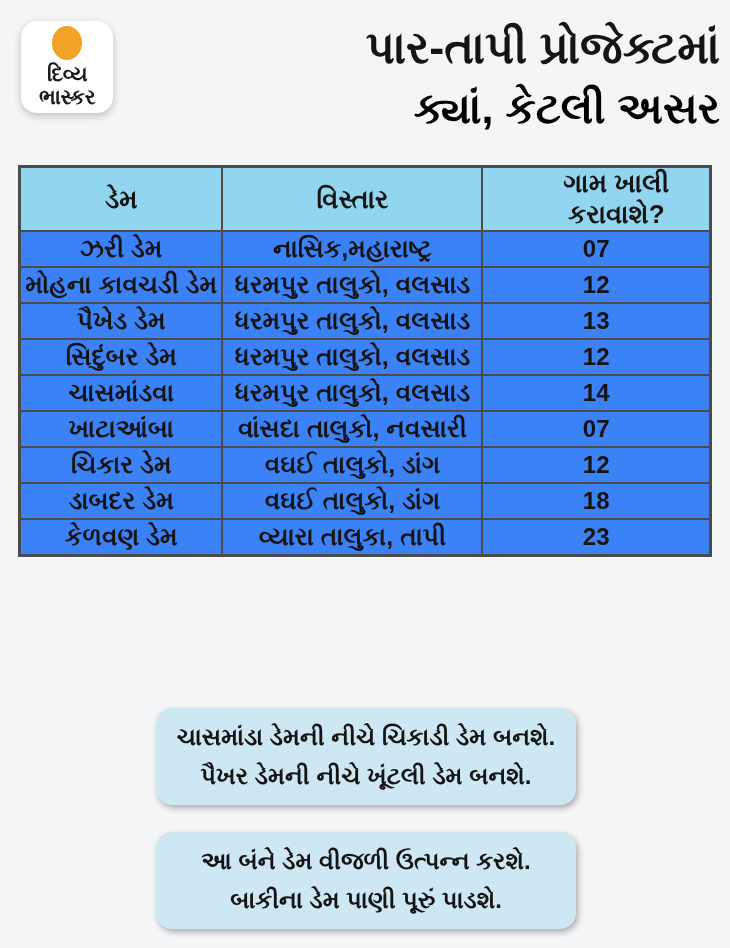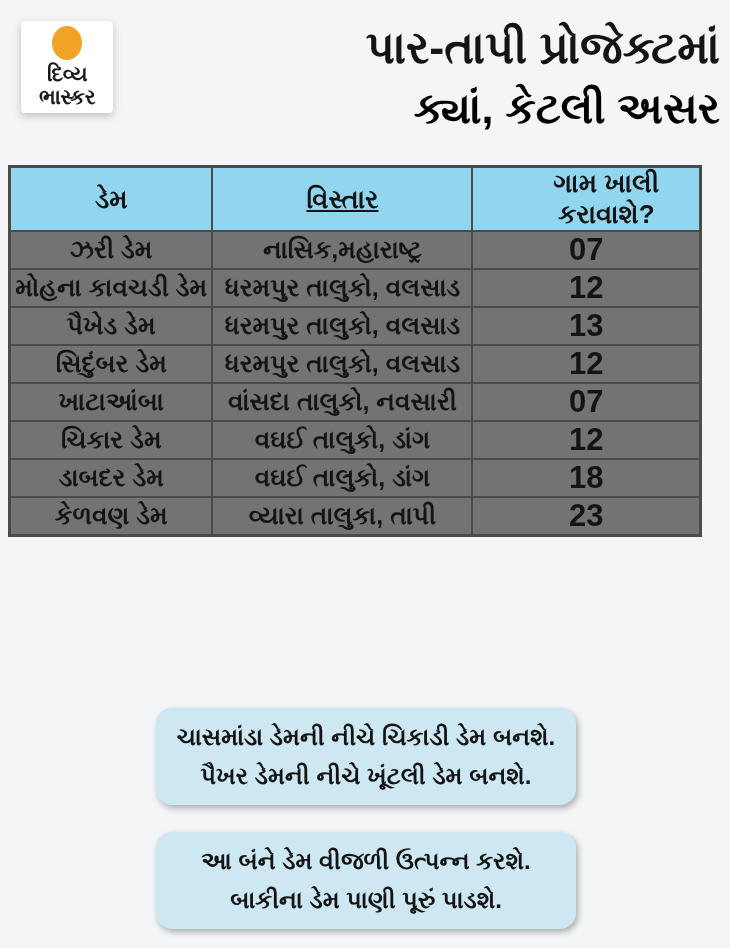--- a/index.html
+++ b/index.html
@@ -8,21 +8,21 @@
     position:relative;
     background:#f4f5f7;
     font-family:"Liberation Sans","DejaVu Sans",sans-serif;
     overflow:hidden;
   }
 
   
   .logo {
     position:absolute; left:21px; top:21px;
     width:92px; height:92px;
-    background:#ffffff; border-radius:4px;
+    background:#ffffff; border-radius:16px;
     box-shadow:0 3px 8px rgba(0,0,0,0.22);
     display:flex; flex-direction:column; align-items:center; justify-content:center;
     text-align:center;
   }
   .sun {
     width:30px; height:34px; border-radius:50%;
     margin-bottom:3px;
   }
   .logo-line {
     font-size:21px; font-weight:bold; color:#1a1a1a;
@@ -36,35 +36,35 @@
   }
   .title-black {
     font-size:45px; font-weight:bold; color:#141414; line-height:1.5;
   }
   .title-red {
     font-size:43px; font-weight:bold; line-height:1.25;
   }
 
   
   table.dam-table {
-    position:absolute; left:8px; top:165px;
+    position:absolute; left:18px; top:165px;
     width:694px;
     border-collapse:collapse;
-    background:#737373;
+    background:#3b82f6;
     border:3px solid #4b4b4b;
   }
   .dam-table th, .dam-table td {
     border:2px solid #4b4b4b;
     text-align:center; vertical-align:middle;
     font-weight:bold; color:#141414;
     padding:0 4px;
   }
   .dam-table th { height:53px; font-size:26px; }
   .dam-table td { height:36px; font-size:25px; }
-  .dam-table td.num { font-size:31px; }
+  .dam-table td.num { font-size:24px; }
 
   
   .note {
     position:absolute; left:156px; width:420px; height:97px;
     border-radius:16px;
     display:flex; flex-direction:column; justify-content:center;
     text-align:center;
     font-size:24px; font-weight:bold; color:#141414;
     line-height:1.6;
     box-shadow:2px 3px 6px rgba(0,0,0,0.3);
@@ -88,21 +88,21 @@
 
 <table class="dam-table">
   <colgroup>
     <col style="width:204px">
     <col style="width:261px">
     <col style="width:229px">
   </colgroup>
   <thead>
     <tr>
       <th style="background: rgb(146, 213, 238);">ડેમ</th>
-      <th style="background: rgb(146, 213, 238); text-decoration: underline;">વિસ્તાર</th>
+      <th style="background: rgb(146, 213, 238);">વિસ્તાર</th>
       <th style="background: rgb(146, 213, 238); padding-left: 44px;">ગામ ખાલી કરાવાશે?</th>
     </tr>
   </thead>
   <tbody>
     <tr>
       <td>ઝરી ડેમ</td>
       <td>નાસિક,મહારાષ્ટ્ર</td>
       <td class="num">07</td>
     </tr>
     <tr>
@@ -112,20 +112,25 @@
     </tr>
     <tr>
       <td>પૈખેડ ડેમ</td>
       <td>ધરમપુર તાલુકો, વલસાડ</td>
       <td class="num">13</td>
     </tr>
     <tr>
       <td>સિદુંબર ડેમ</td>
       <td>ધરમપુર તાલુકો, વલસાડ</td>
       <td class="num">12</td>
+    </tr>
+    <tr>
+      <td>ચાસમાંડવા</td>
+      <td>ધરમપુર તાલુકો, વલસાડ</td>
+      <td class="num">14</td>
     </tr>
     <tr>
       <td>ખાટાઆંબા</td>
       <td>વાંસદા તાલુકો, નવસારી</td>
       <td class="num">07</td>
     </tr>
     <tr>
       <td>ચિકાર ડેમ</td>
       <td>વઘઈ તાલુકો, ડાંગ</td>
       <td class="num">12</td>

